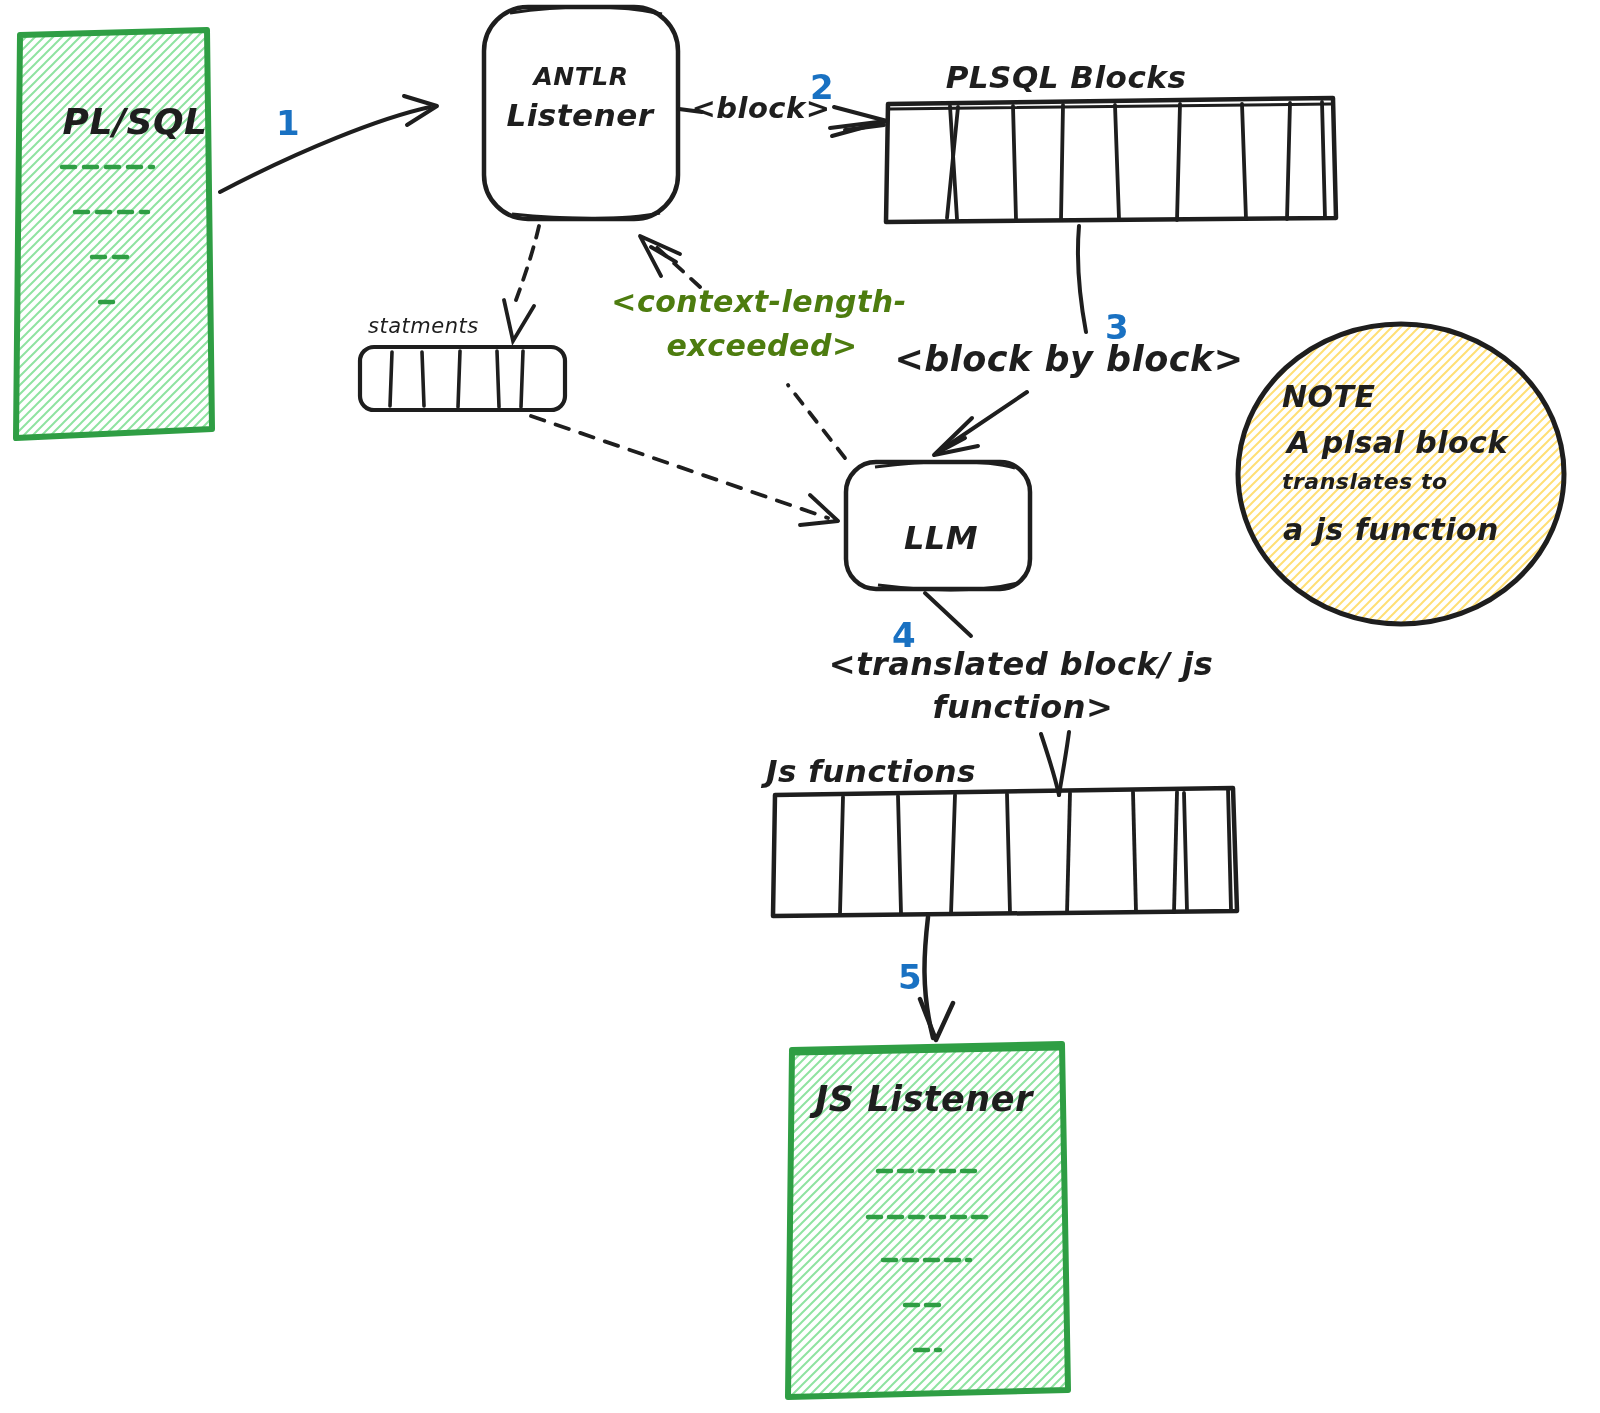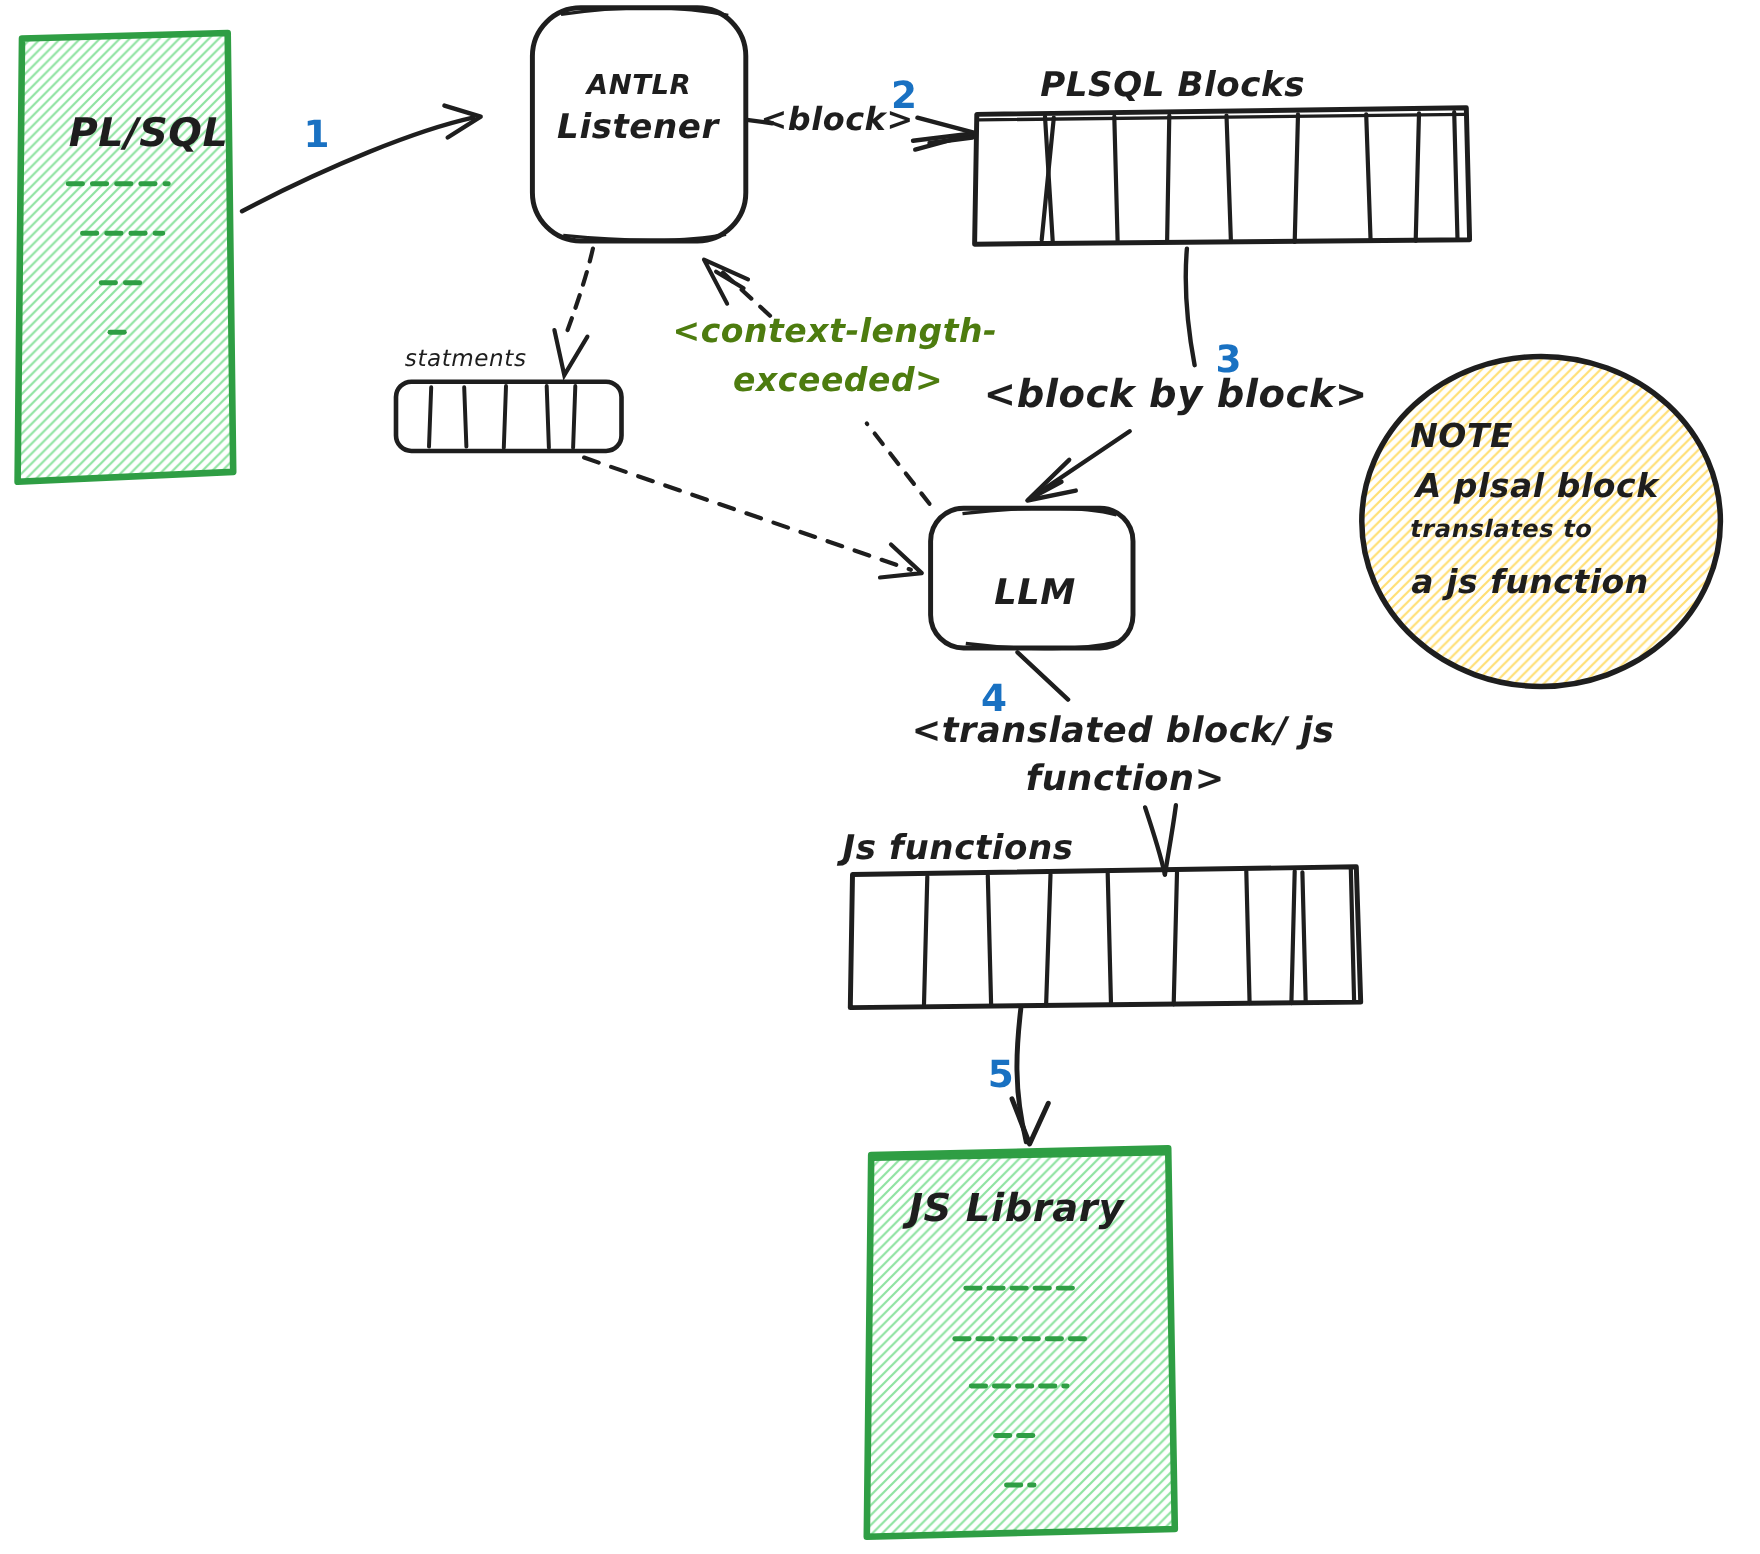--- a/index.html
+++ b/index.html
@@ -173,15 +173,15 @@
   <div class="label" style="left:1283px;top:515px;font-size:30px;">a js function</div>
 
   <div class="label num ctr" style="left:904px;top:618px;">4</div>
   <div class="label ctr" style="left:1021px;top:648px;font-size:32px;">&lt;translated block/ js</div>
   <div class="label ctr" style="left:1023px;top:691px;font-size:32px;">function&gt;</div>
 
   <div class="label" style="left:746px;top:756px;font-size:31px;margin-left:20px;">Js functions</div>
 
   <div class="label num ctr" style="left:910px;top:960px;">5</div>
 
-  <div class="label ctr" style="left:924px;top:1082px;font-size:35px;">JS Library</div>
+  <div class="label ctr" style="left:924px;top:1082px;font-size:35px;">JS Listener</div>
 
 </div>
 
 </body></html>

